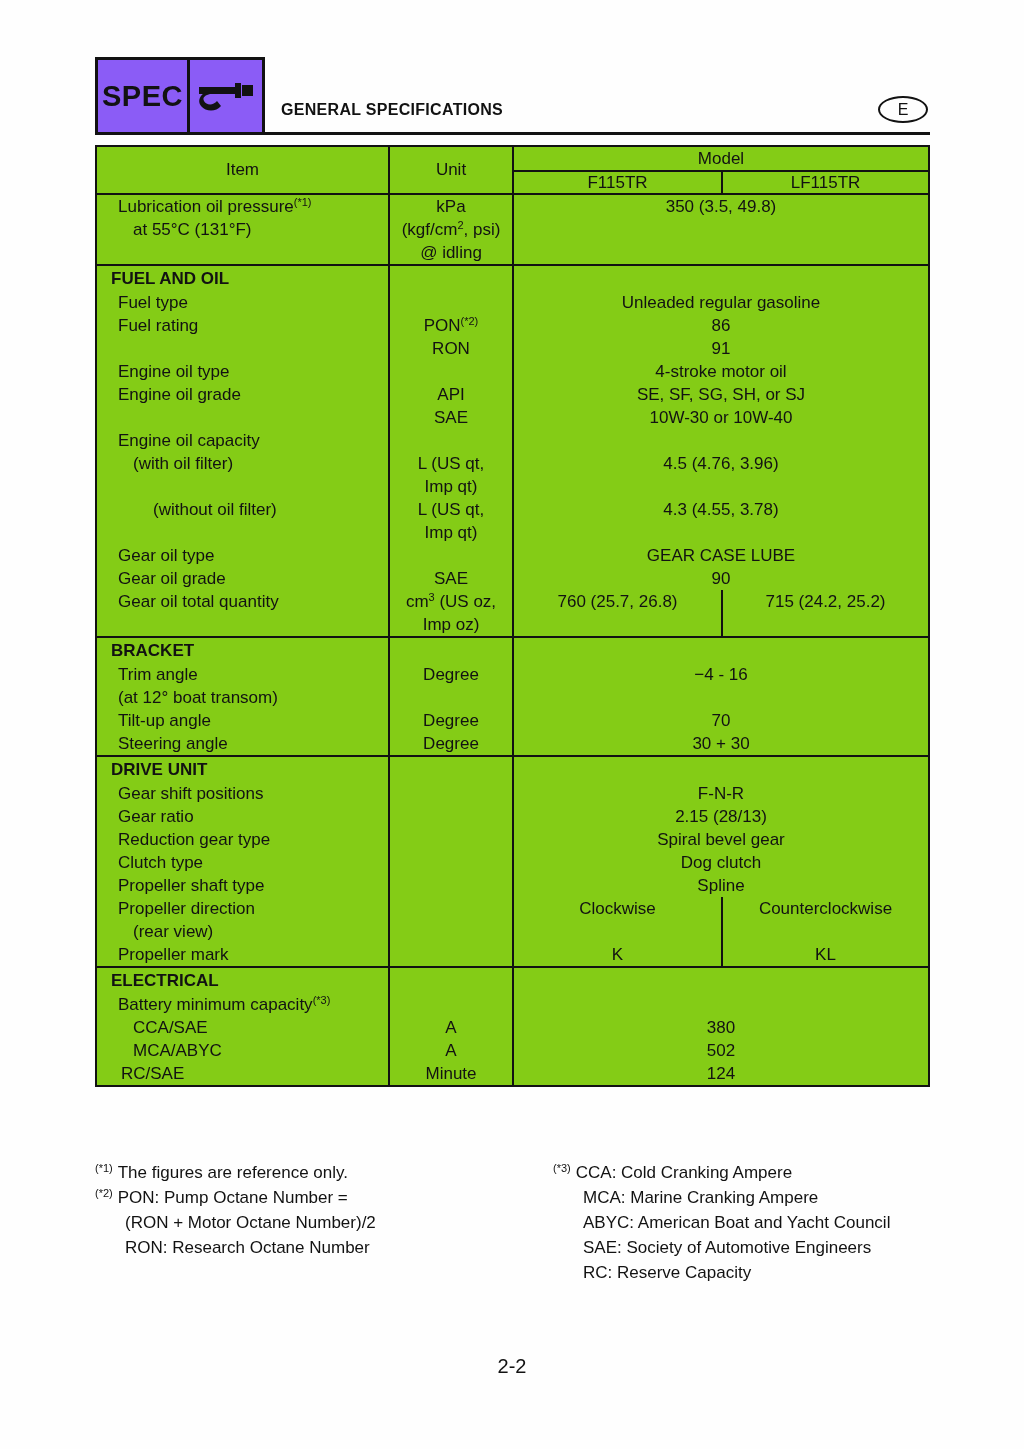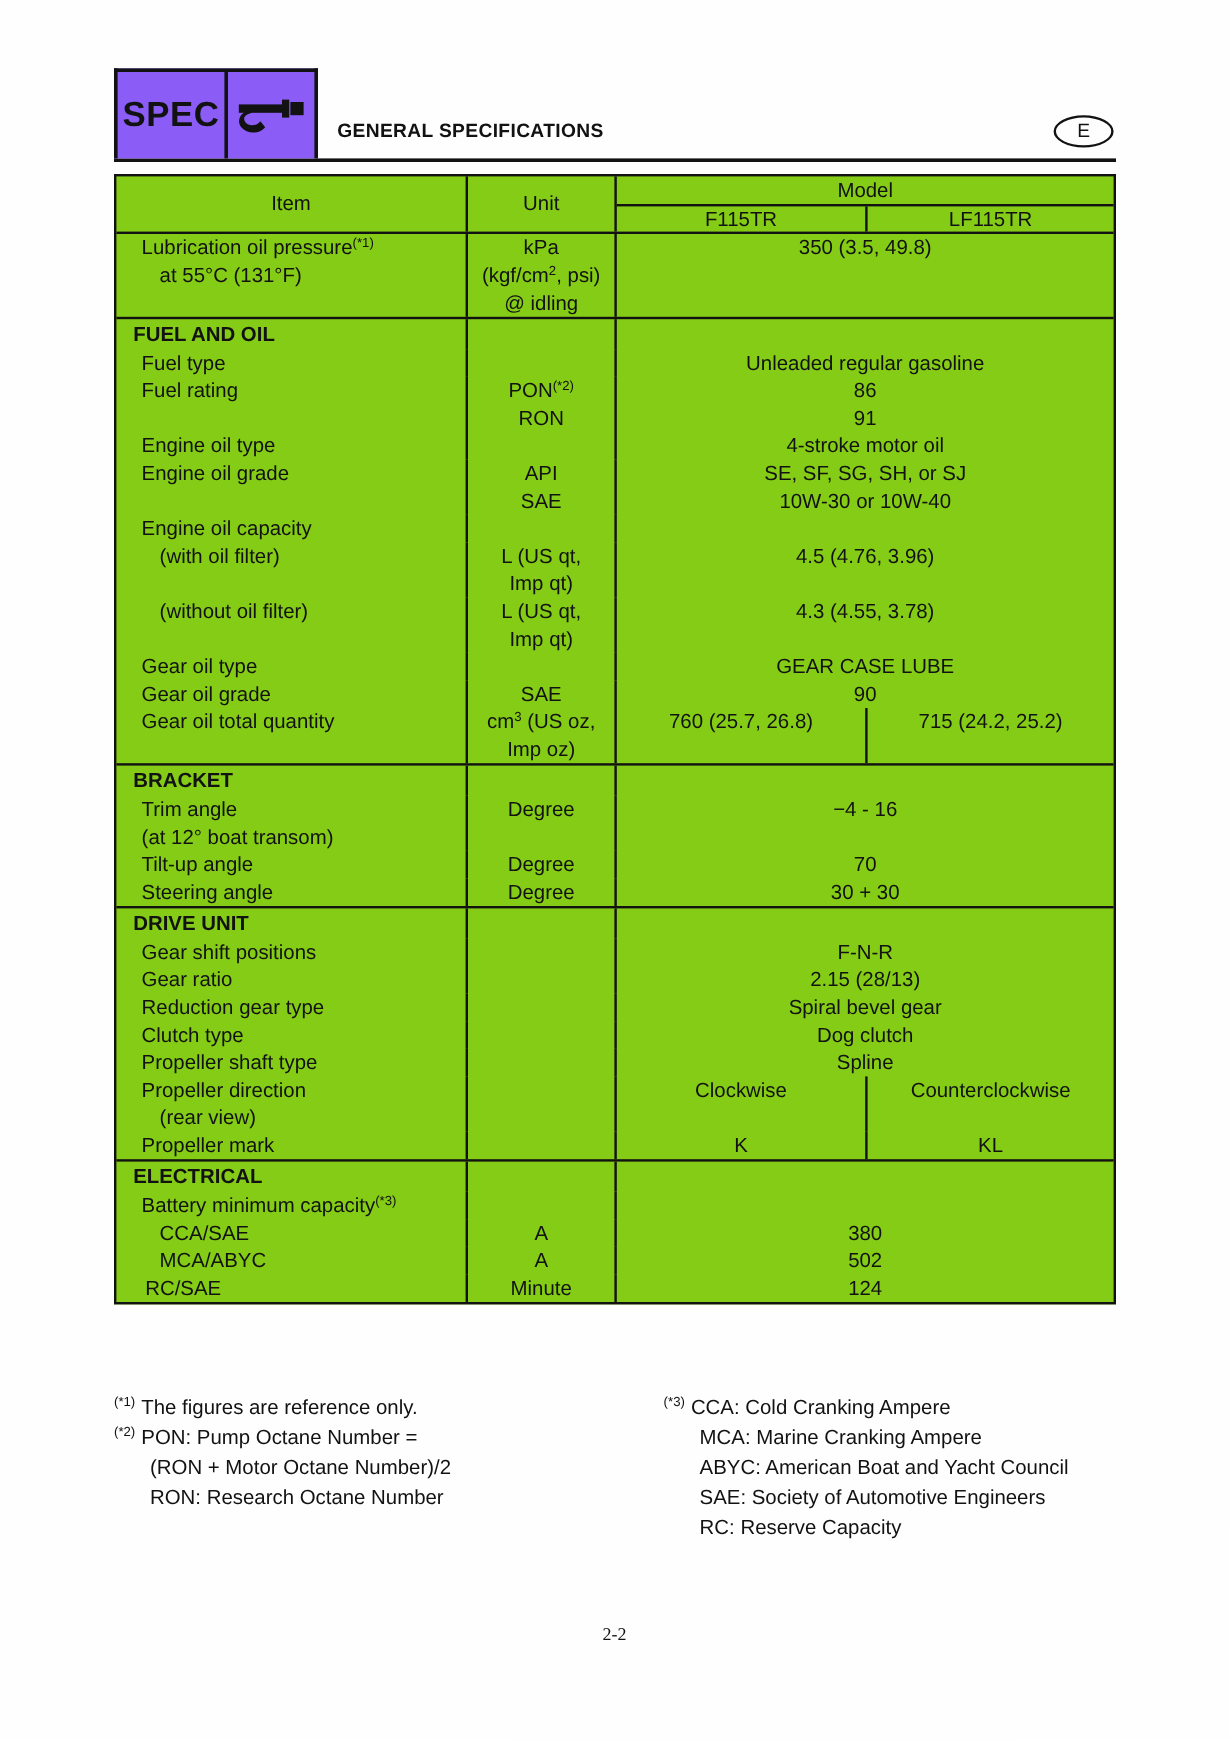--- a/index.html
+++ b/index.html
@@ -41,21 +41,21 @@
   sup { font-size:11px; line-height:0; vertical-align:baseline; position:relative; top:-6px; }
 
   
   .footnotes { position:absolute; left:95px; top:1160px; width:835px; display:flex; font-size:17px; }
   .fn-col-left { width:438px; }
   .fn-col-right { flex:1;margin-left:20px; }
   .fn-line { line-height:25px; min-height:25px; white-space:nowrap; }
   .fn-line.cont { padding-left:30px; }
   .fn-marker { font-size:11px; margin-right:5px; }
 
-  .page-number { position:absolute; left:0; top:1355px; width:1024px; text-align:center; font-size:15px;font-family:Liberation Serif, serif; }
+  .page-number { position:absolute; left:0; top:1355px; width:1024px; text-align:center; font-size:20px; }
 </style>
 </head>
 <body>
 
 <div class="page">
 
   <header class="header">
     <div class="spec-box">
       <div class="spec-label">SPEC</div>
       <div class="icon-box">
@@ -169,21 +169,21 @@
           <div class="cell-unit">
             <div class="line">L (US qt,</div>
             <div class="line">Imp qt)</div>
           </div>
           <div class="cell-model">
             <div class="line">4.5 (4.76, 3.96)</div>
           </div>
         </div>
         <div class="trow">
           <div class="cell-item">
-            <div class="line" style="padding-left: 36px;">(without oil filter)</div>
+            <div class="line" style="padding-left: 56px;">(without oil filter)</div>
           </div>
           <div class="cell-unit">
             <div class="line">L (US qt,</div>
             <div class="line">Imp qt)</div>
           </div>
           <div class="cell-model">
             <div class="line">4.3 (4.55, 3.78)</div>
           </div>
         </div>
         <div class="trow">

